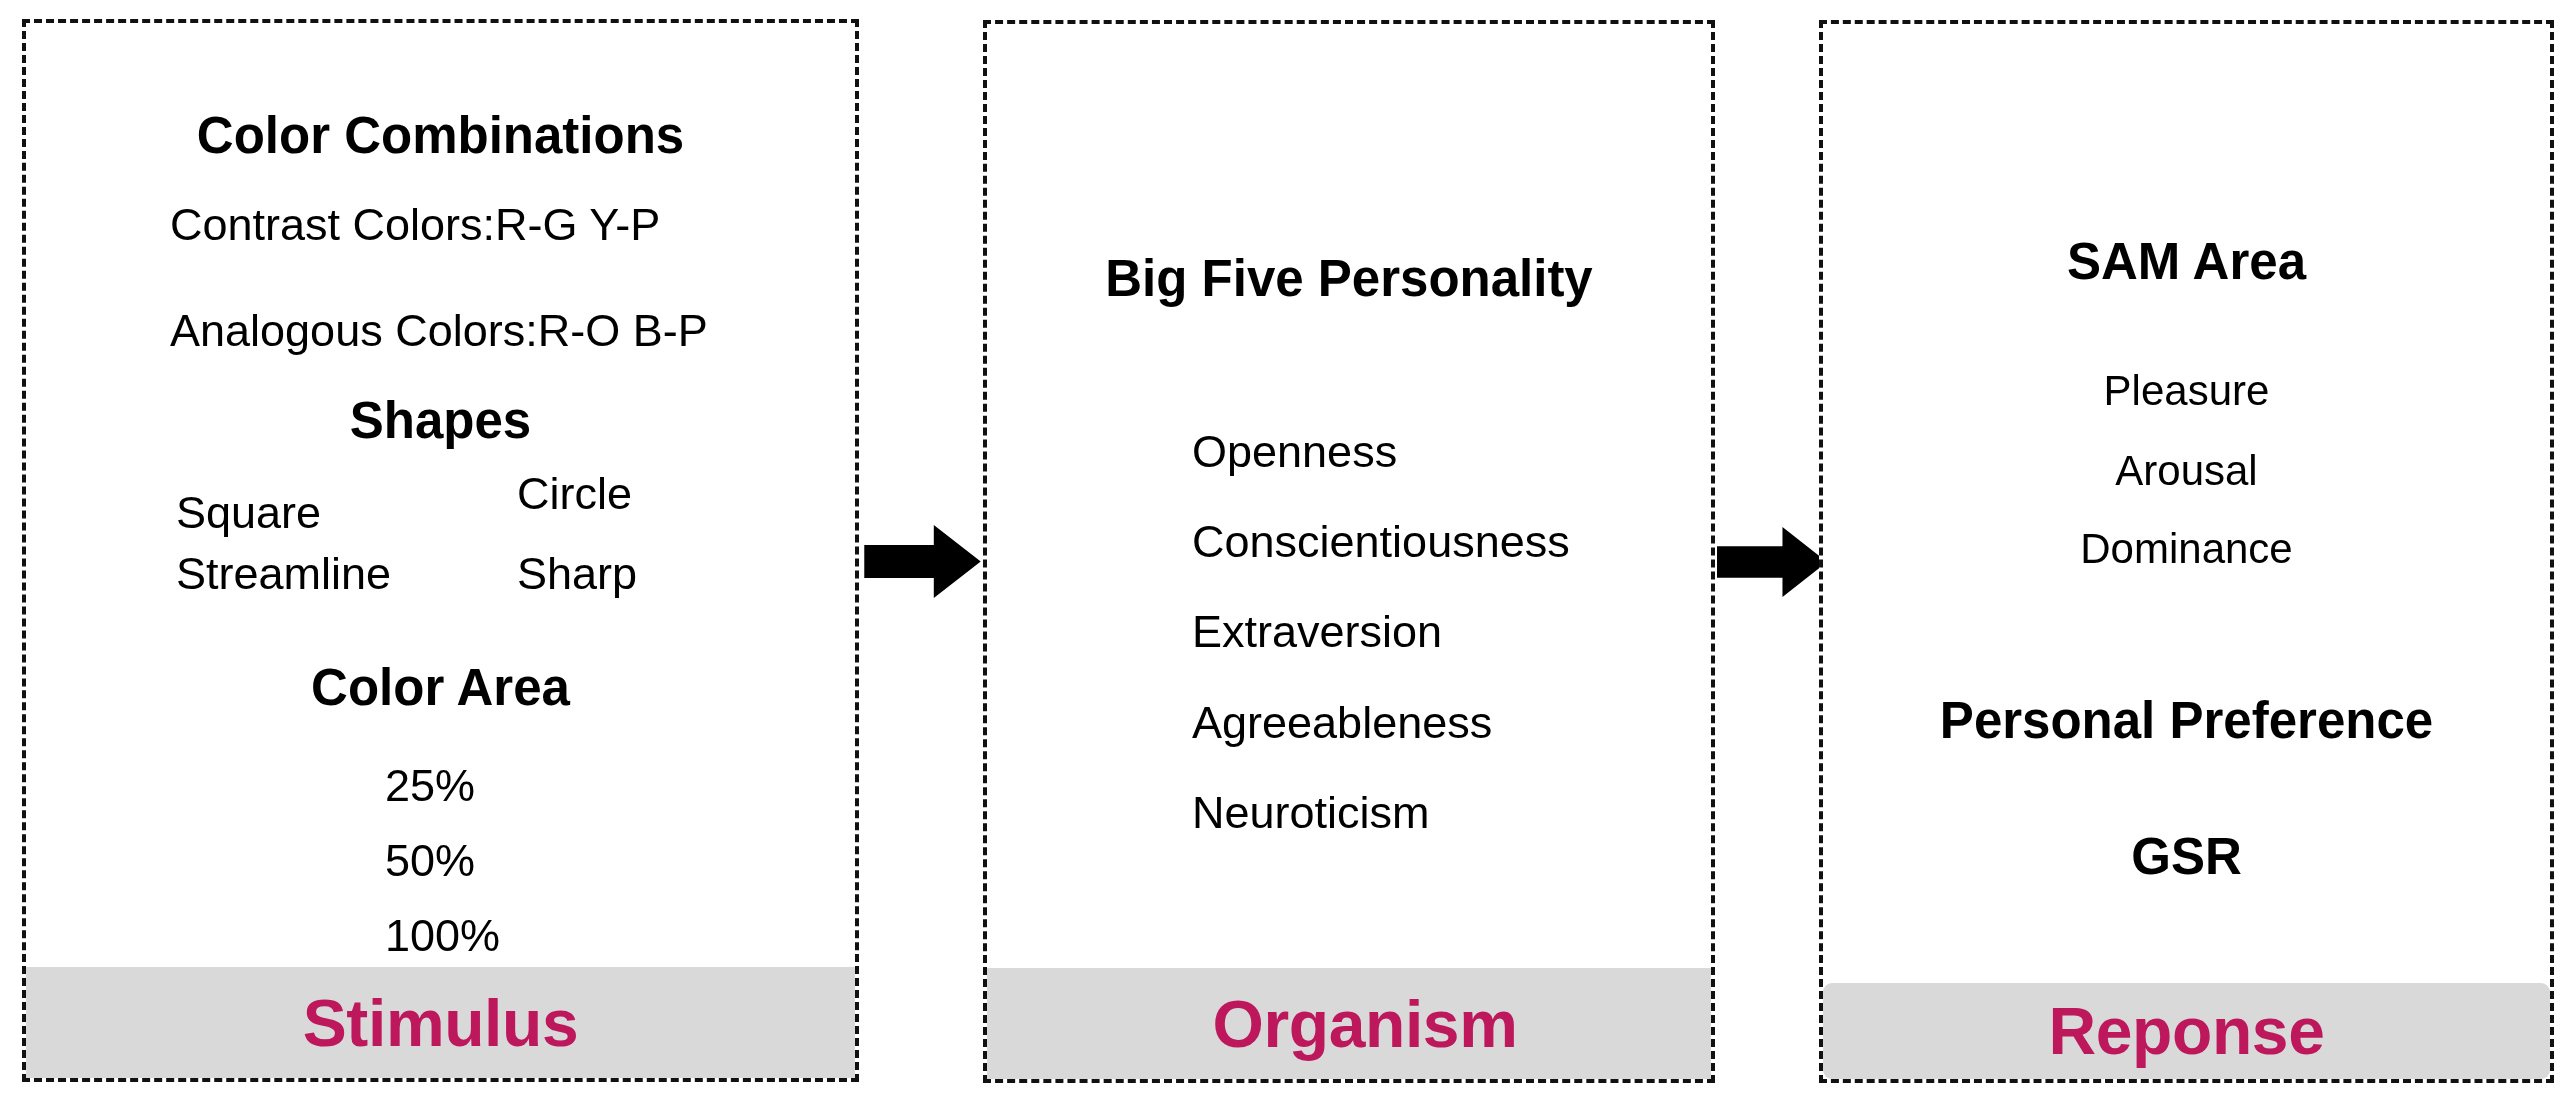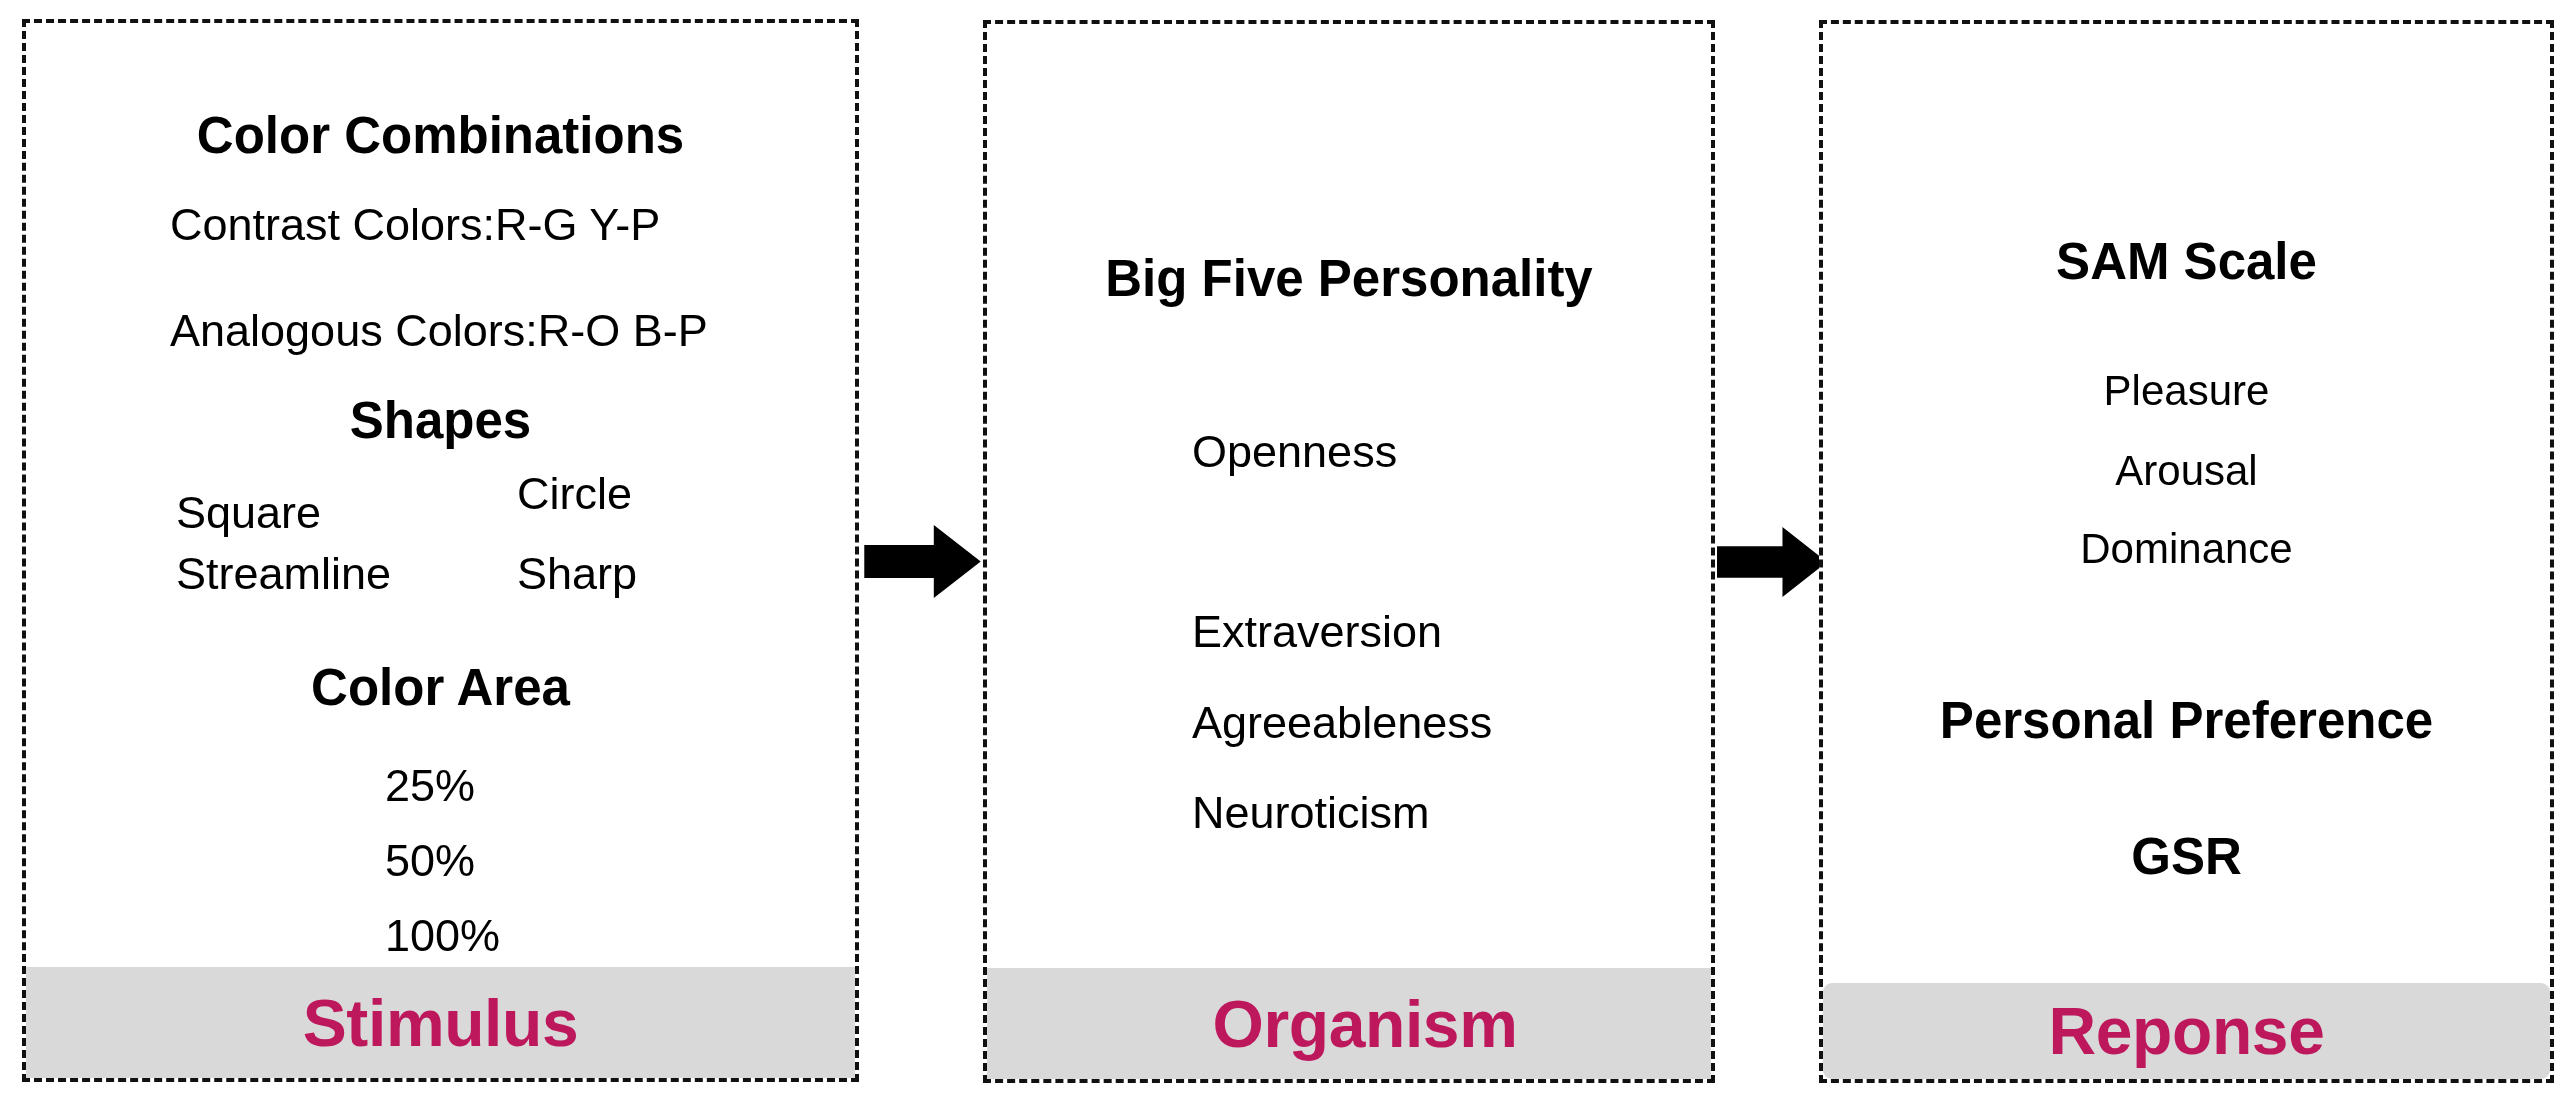--- a/index.html
+++ b/index.html
@@ -127,39 +127,40 @@
   <svg class="arrow" style="left:864px; top:525px; width:117px; height:73px;" viewBox="0 0 134 84" xmlns="http://www.w3.org/2000/svg">
     <polygon points="0,23 80,23 80,0 134,42 80,84 80,61 0,61" fill="#000000"></polygon>
   </svg>
 
   <div class="panel" style="left:983px; top:20px; width:732px; height:1063px;">
     <div class="panel-body">
 
       <div class="hdg center-x" style="top:229px; font-size:51px;">Big Five Personality</div>
 
       <div class="txt" style="left:205px; top:405px;">Openness</div>
+      <div class="txt" style="left:205px; top:495px;">Conscientiousness</div>
       <div class="txt" style="left:205px; top:585px;">Extraversion</div>
       <div class="txt" style="left:205px; top:676px;">Agreeableness</div>
       <div class="txt" style="left:205px; top:766px;">Neuroticism</div>
 
     </div>
 
     <div class="panel-footer" style="height:111px;padding-left:32px;">
       <span class="footer-label">Organism</span>
     </div>
   </div>
 
   <svg class="arrow" style="left:1717px; top:527px; width:110px; height:70px;" viewBox="0 0 126 80" xmlns="http://www.w3.org/2000/svg">
     <polygon points="0,22 75,22 75,0 126,40 75,80 75,58 0,58" fill="#000000"></polygon>
   </svg>
 
   <div class="panel" style="left:1819px; top:20px; width:735px; height:1063px;">
     <div class="panel-body">
 
-      <div class="hdg center-x" style="top:212px; font-size:51px;">SAM Scale</div>
+      <div class="hdg center-x" style="top:212px; font-size:51px;">SAM Area</div>
 
       <div class="txt-sm center-x" style="top:346px;">Pleasure</div>
       <div class="txt-sm center-x" style="top:426px;">Arousal</div>
       <div class="txt-sm center-x" style="top:504px;">Dominance</div>
 
       <div class="hdg center-x" style="top:671px; font-size:51px;">Personal Preference</div>
 
       <div class="hdg center-x" style="top:807px; font-size:51px;">GSR</div>
 
     </div>

